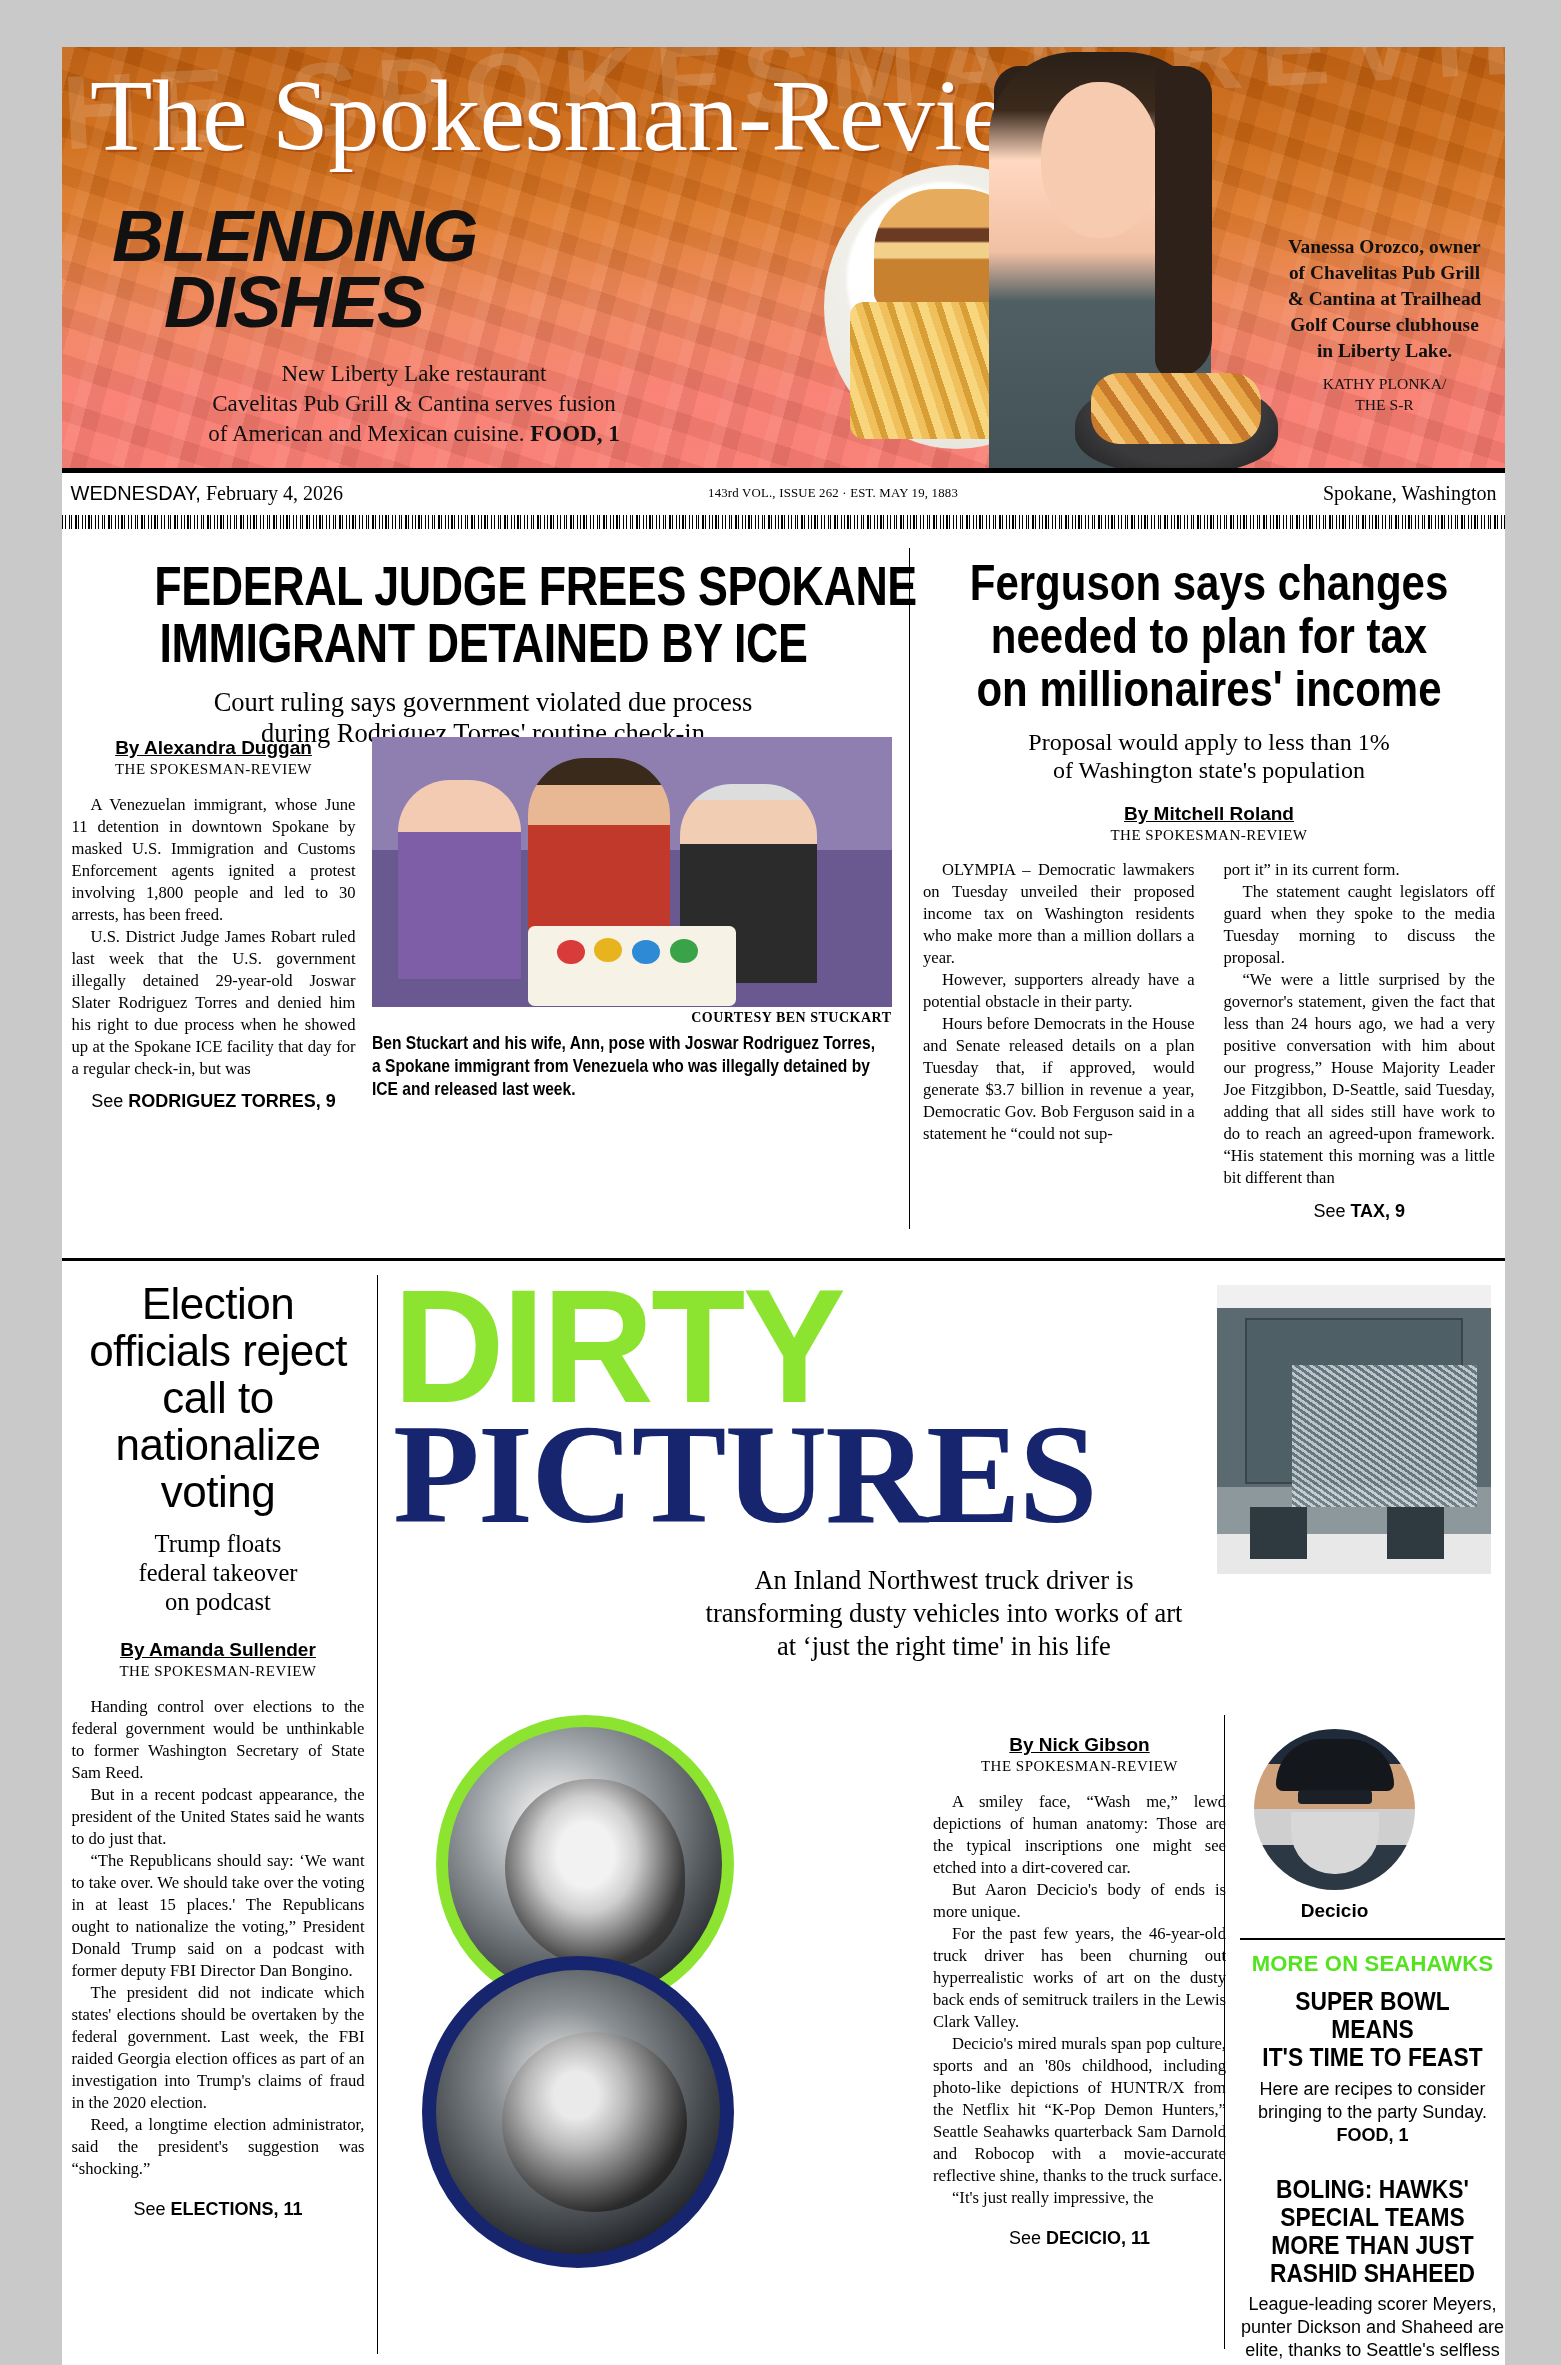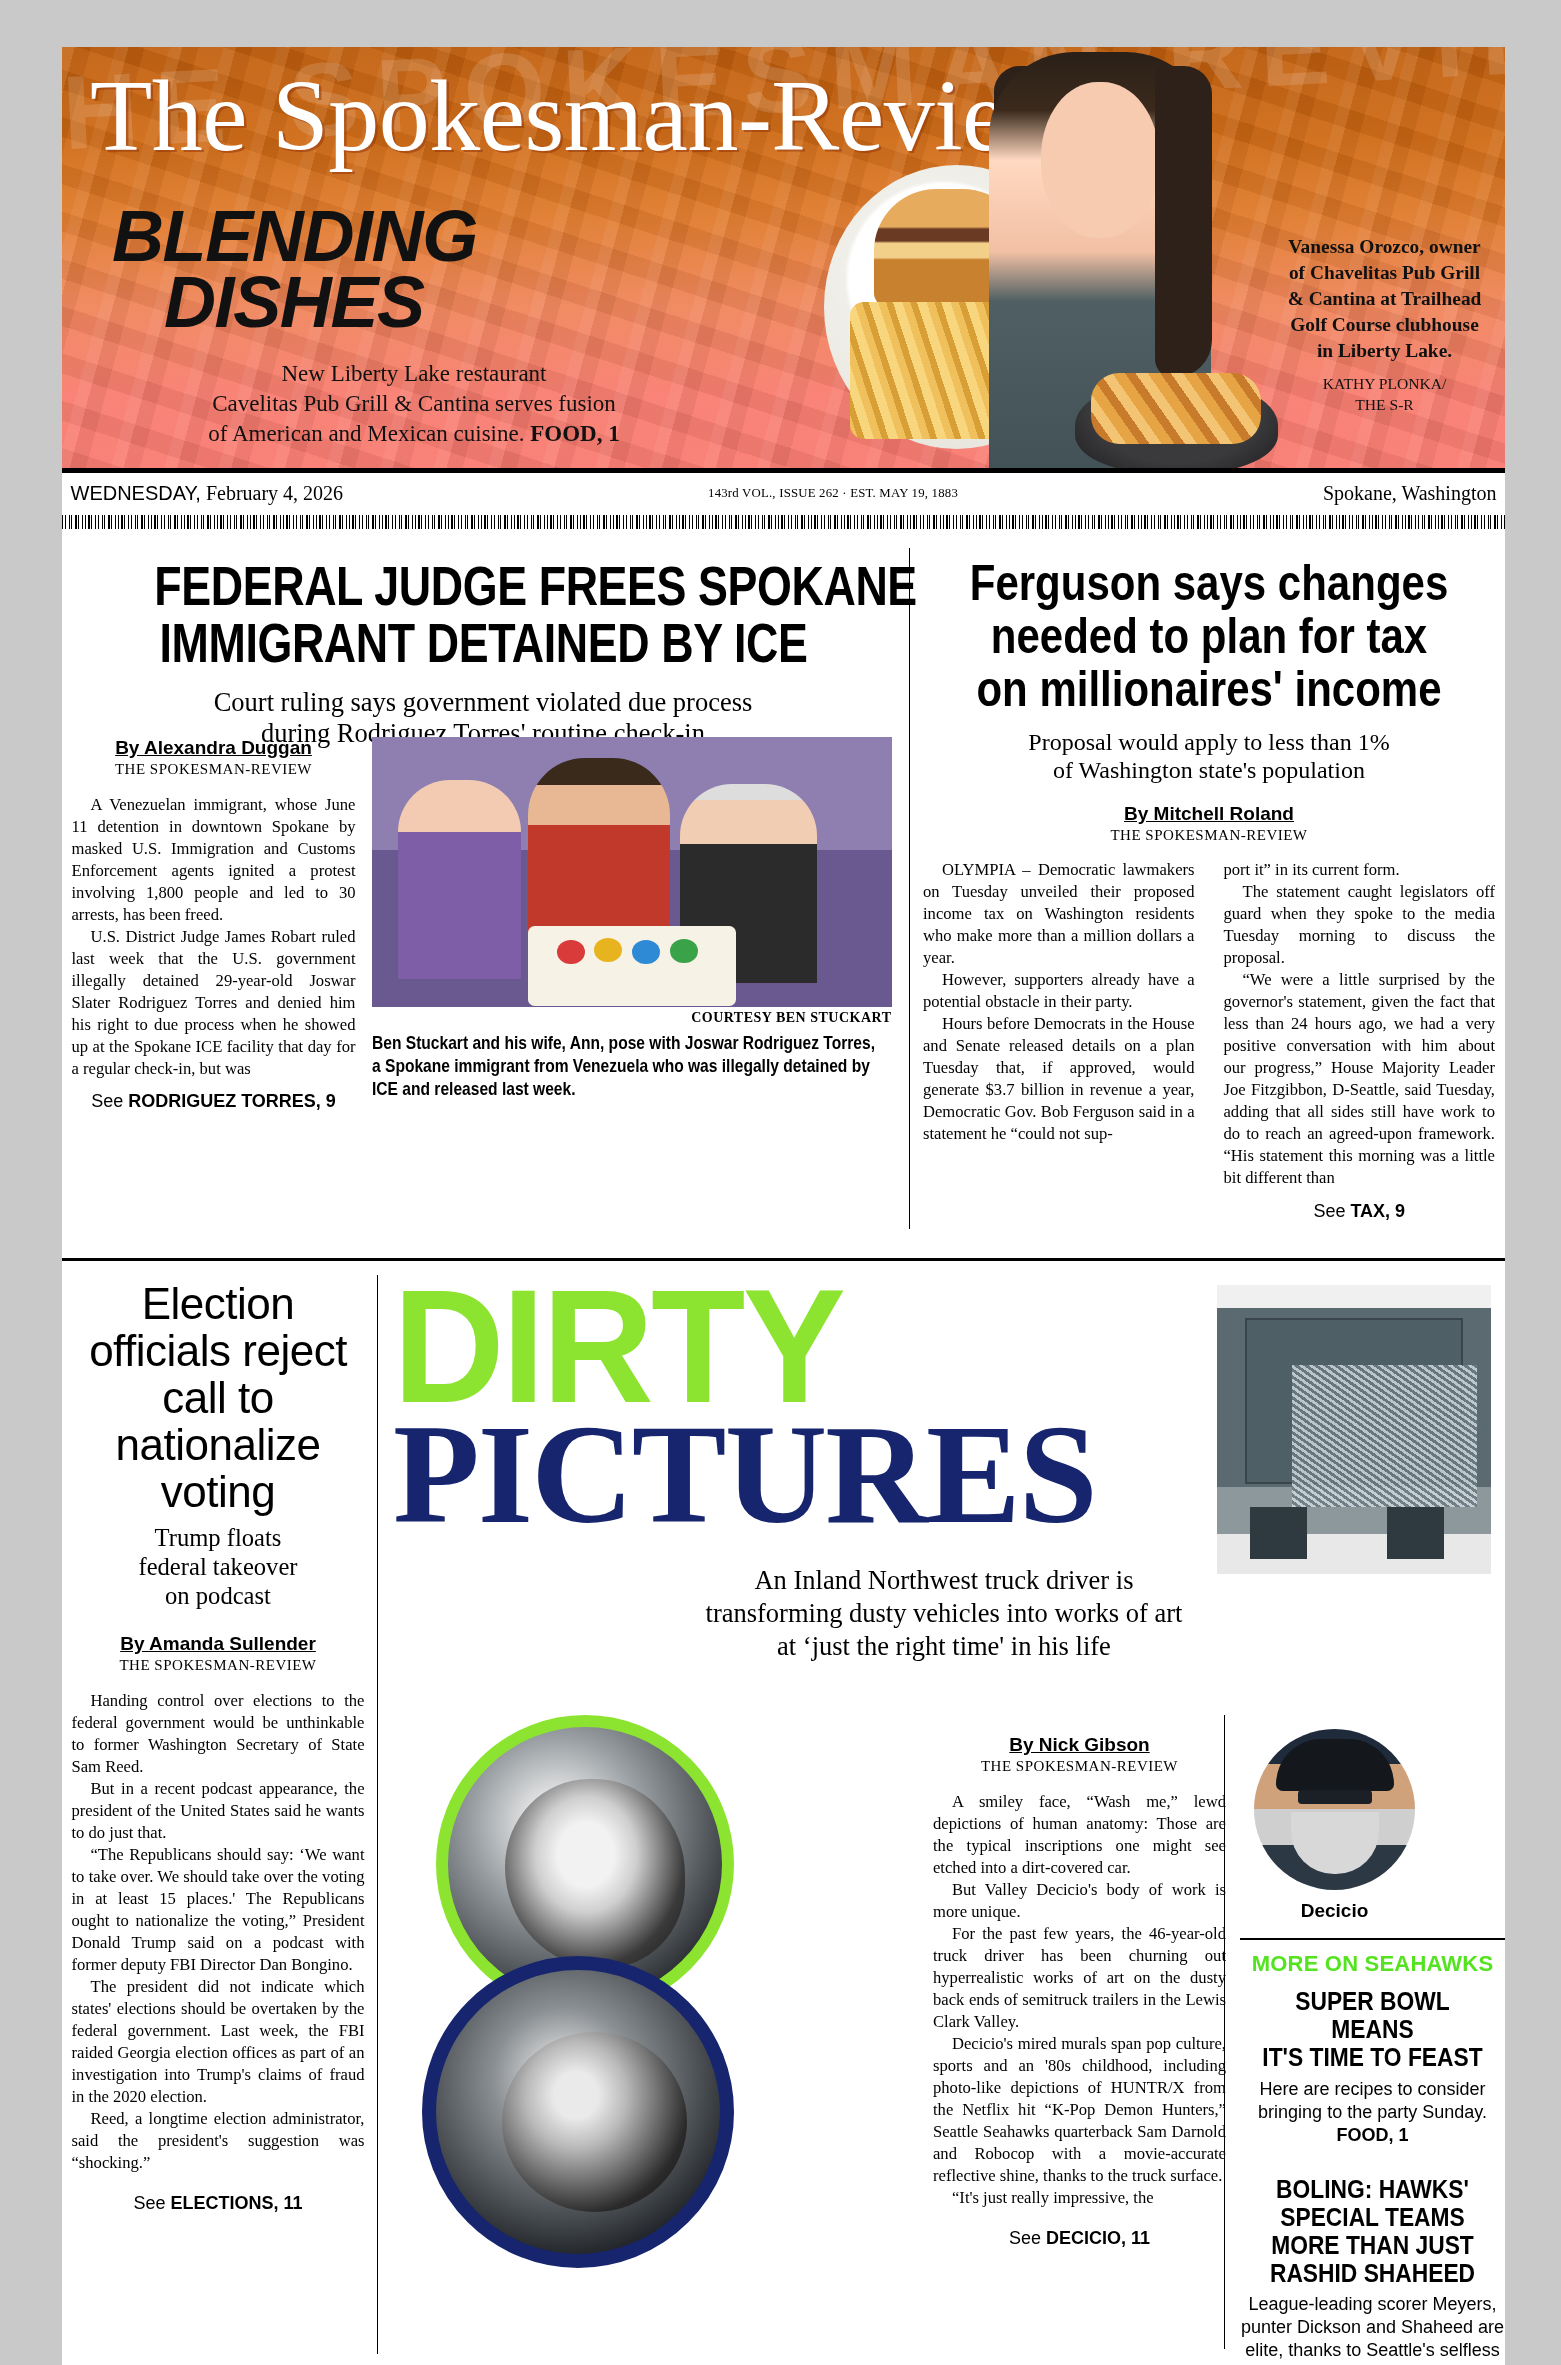--- a/index.html
+++ b/index.html
@@ -166,21 +166,21 @@
   .tax-col { width:277px; }
 
   
   .bottomzone { position:relative; width:1443px; height:1221px; }
 
   .elect { position:absolute; left:9.5px; top:19px; width:293px; }
   .elect h2 {
     font-family:"Liberation Sans", sans-serif; font-weight:normal;
     font-size:44px; line-height:47px; text-align:center; letter-spacing:-0.5px;
   }
-  .elect .deck { font-family:"Liberation Serif", serif; font-size:24.6px; line-height:29px; text-align:center; margin-top:8px; }
+  .elect .deck { font-family:"Liberation Serif", serif; font-size:24.6px; line-height:29px; text-align:center; margin-top:14px; }
 
   .dirty { position:absolute; left:331px; top:14px; width:1102px; }
   .dirty-word1 {
     font-family:"Liberation Sans Narrow","Liberation Sans", sans-serif;
     font-weight:bold; font-size:161px; line-height:142px;
     color:#8ce430; letter-spacing:-2.8px;
     transform:scaleX(.96); transform-origin:left center;
   }
   .dirty-word2 {
     font-family:"Liberation Serif", serif;
@@ -428,21 +428,21 @@
       </div>
     <div class="circ-blue">
         <div class="helmet"></div>
       </div>
 
     <div class="decicio">
       <div class="byline">By Nick Gibson</div>
       <div class="byline-org">THE SPOKESMAN-REVIEW</div>
       <div class="bodytext" style="margin-top:16px;">
         <p>A smiley face, “Wash me,” lewd depictions of human anatomy: Those are the typical inscriptions one might see etched into a dirt-covered car.</p>
-        <p>But Valley Decicio's body of work is more unique.</p>
+        <p>But Aaron Decicio's body of ends is more unique.</p>
         <p>For the past few years, the 46-year-old truck driver has been churning out hyperrealistic works of art on the dusty back ends of semitruck trailers in the Lewis Clark Valley.</p>
         <p>Decicio's mired murals span pop culture, sports and an '80s childhood, including photo-like depictions of HUNTR/X from the Netflix hit “K-Pop Demon Hunters,” Seattle Seahawks quarterback Sam Darnold and Robocop with a movie-accurate reflective shine, thanks to the truck surface.</p>
         <p>“It's just really impressive, the</p>
       </div>
       <div class="jumpline" style="margin-top:19px;">
         <span>See </span><b>DECICIO, 11</b>
       </div>
     </div>
 
     <div class="decicio-photo">

